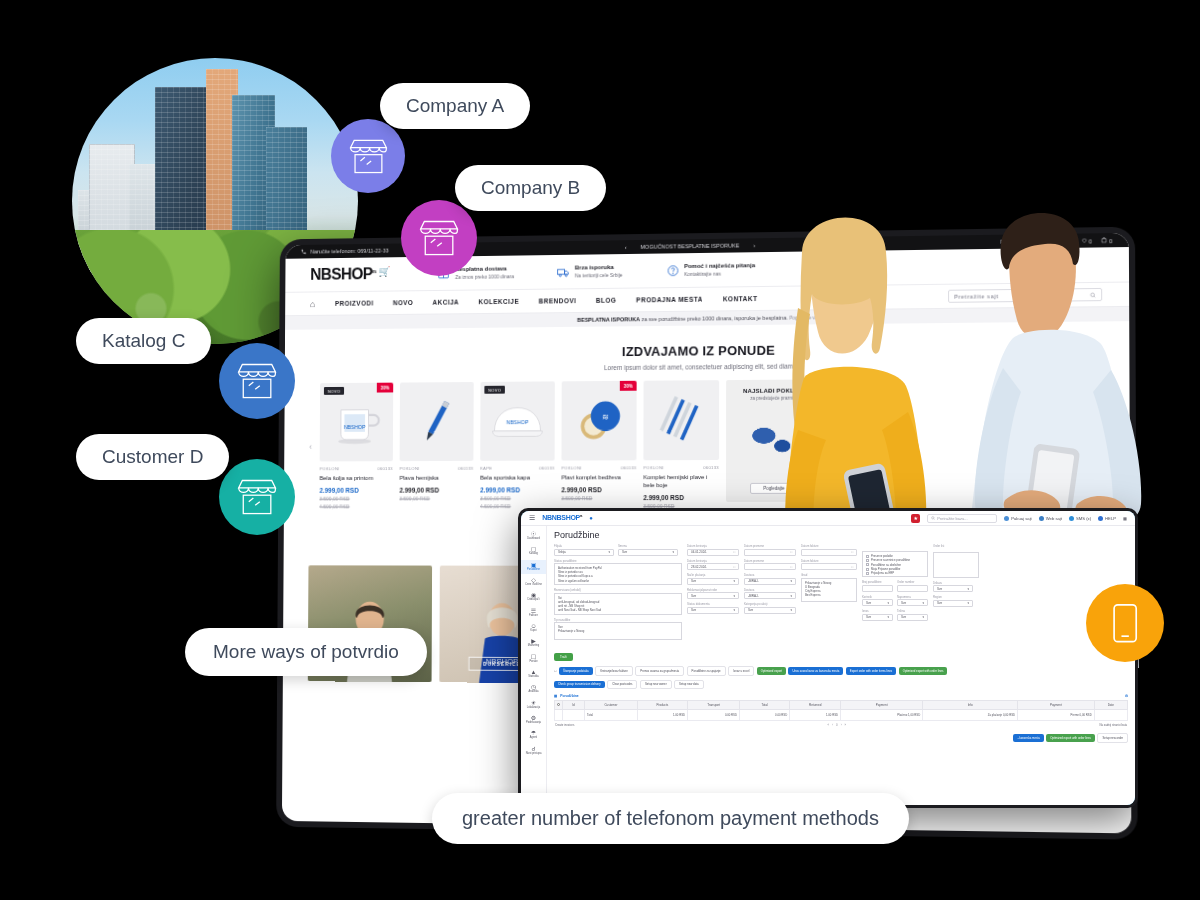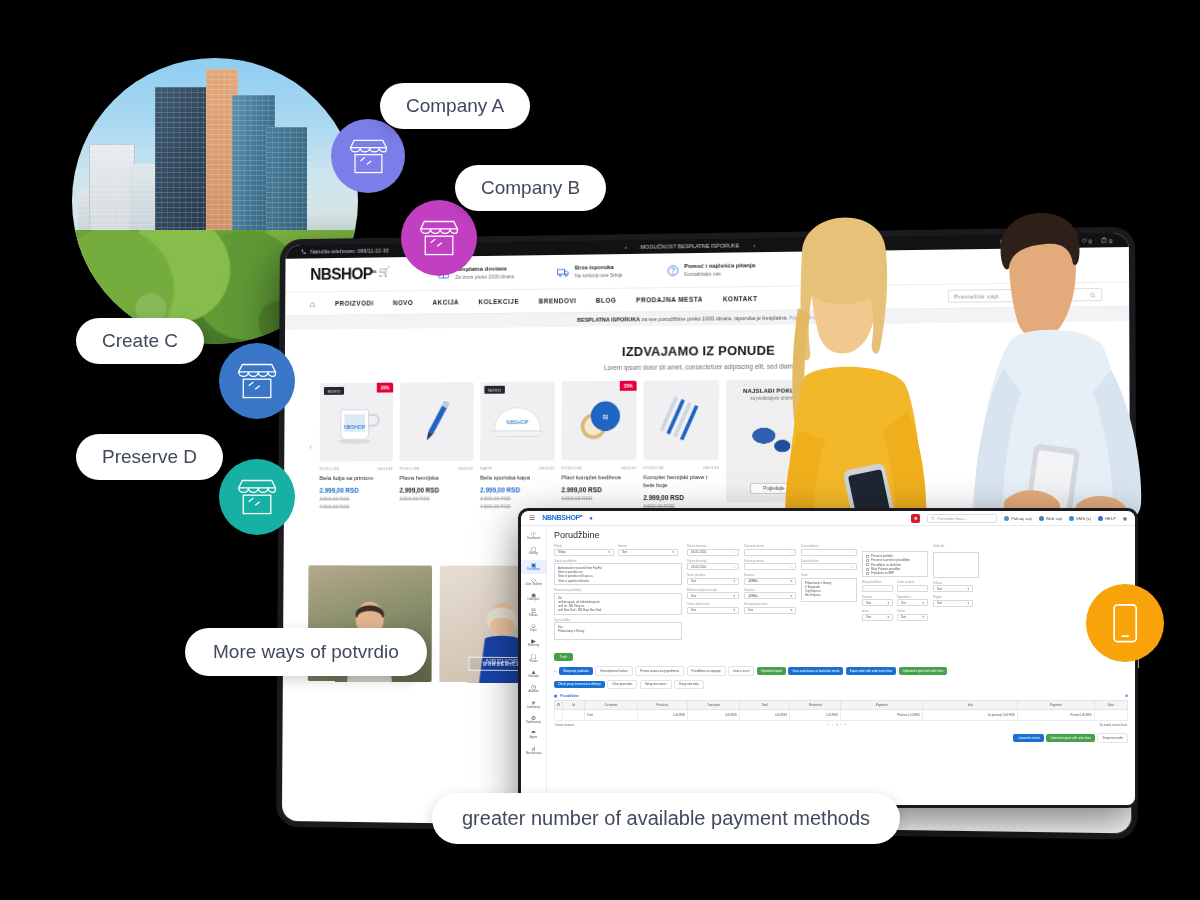--- a/index.html
+++ b/index.html
@@ -1044,25 +1044,25 @@
     </svg>
   </div>
 
   <div class="pill pill-b">
       <span>Company B</span>
     </div>
   <div class="pill pill-a">
       <span>Company A</span>
     </div>
   <div class="pill pill-c">
-      <span>Create C</span>
+      <span>Katalog C</span>
     </div>
   <div class="pill pill-d">
-      <span>Preserve D</span>
+      <span>Customer D</span>
     </div>
   <div class="pill pill-delivery">
       <span>More ways of potvrdio</span>
     </div>
   <div class="pill pill-payment">
-      <span>greater number of available payment methods</span>
+      <span>greater number of telefonom payment methods</span>
     </div>
 
 </div>
 
 </body></html>

